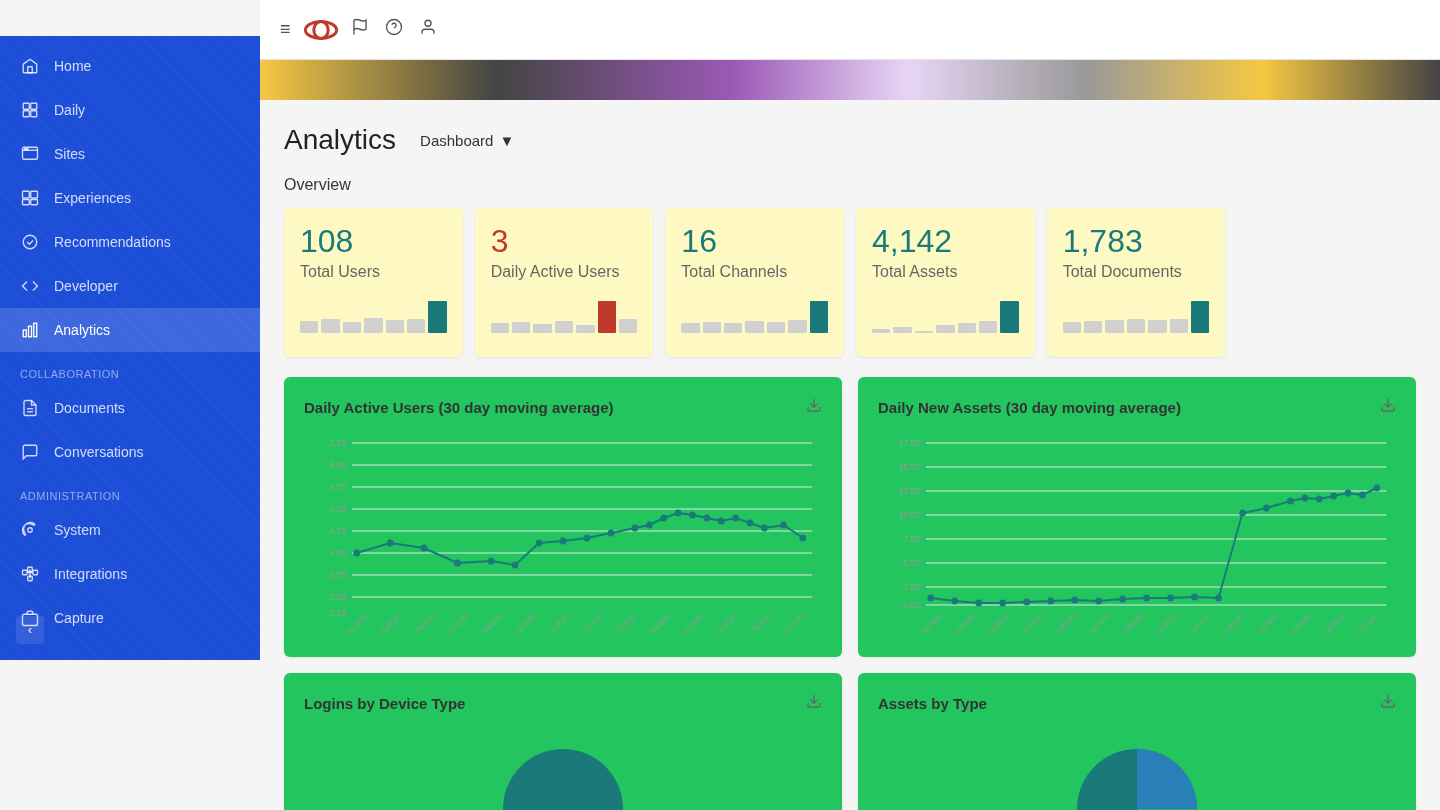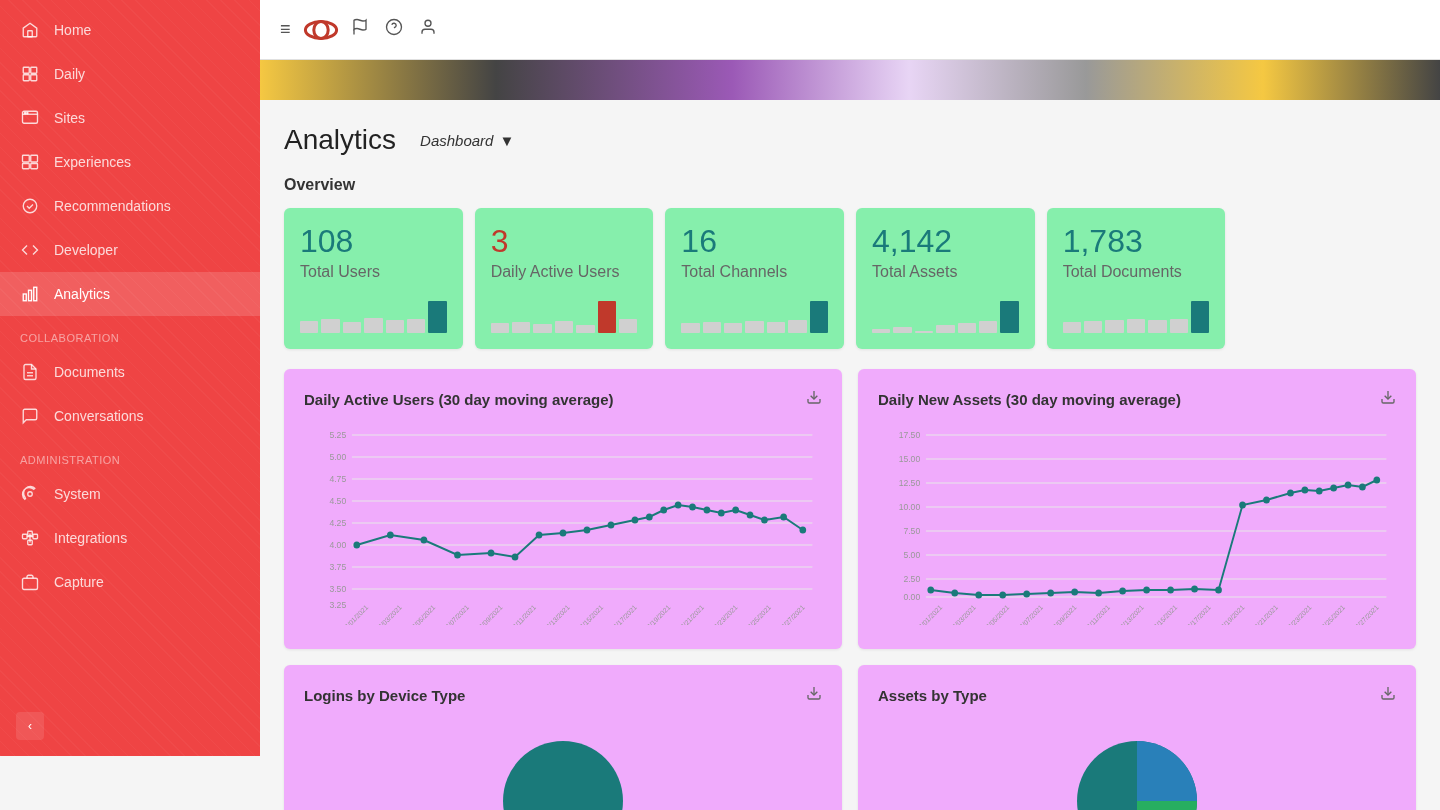--- a/index.html
+++ b/index.html
@@ -2,27 +2,28 @@
 <html><head>
   <meta charset="utf-8">
   <style>
     * { box-sizing: border-box; margin: 0; padding: 0; }
     body { font-family: 'Segoe UI', Arial, sans-serif; background: #f5f5f5; display: flex; height: 810px; overflow: hidden; }
 
     
     .sidebar {
       width: 260px;
       min-width: 260px;
-      background: #ef4444;
+      background: #1d4ed8;
       color: #fff;
       display: flex;
       flex-direction: column;
-      height: 756px;
+      height: 624px;
       overflow: hidden;
       position: relative;
+      margin-top: 36px;
     }
     .sidebar::before {
       content: '';
       position: absolute;
       top: 0; left: 0; right: 0; bottom: 0;
       background-image: repeating-linear-gradient(
         45deg,
         rgba(255,255,255,0.03) 0px,
         rgba(255,255,255,0.03) 1px,
         transparent 1px,
@@ -154,42 +155,41 @@
     .dashboard-dropdown {
       display: flex;
       align-items: center;
       gap: 6px;
       font-size: 15px;
       color: #333;
       cursor: pointer;
       border: none;
       background: none;
       padding: 4px 8px;
-      font-style: italic;
     }
 
     
     .section-title {
       font-size: 16px;
-      font-weight: 700;
+      font-weight: 400;
       color: #333;
       margin-bottom: 14px;
     }
 
     
     .stats-grid {
       display: grid;
       grid-template-columns: repeat(6, 1fr);
       gap: 12px;
       margin-bottom: 20px;
     }
     .stat-card {
-      background: #86efac;
+      background: #fef9c3;
       border-radius: 6px;
-      padding: 16px 16px 16px;
+      padding: 16px 16px 24px;
       box-shadow: 0 1px 3px rgba(0,0,0,0.08);
     }
     .stat-value {
       font-size: 32px;
       font-weight: 300;
       color: #1a7a7a;
       line-height: 1.1;
       margin-bottom: 4px;
     }
     .stat-value.red { color: #c0392b; }
@@ -209,21 +209,21 @@
       border-radius: 1px;
     }
 
     
     .charts-grid {
       display: grid;
       grid-template-columns: 1fr 1fr;
       gap: 16px;
     }
     .chart-card {
-      background: #f0abfc;
+      background: #22c55e;
       border-radius: 6px;
       padding: 20px;
       box-shadow: 0 1px 3px rgba(0,0,0,0.08);
     }
     .chart-header {
       display: flex;
       justify-content: space-between;
       align-items: center;
       margin-bottom: 16px;
     }

